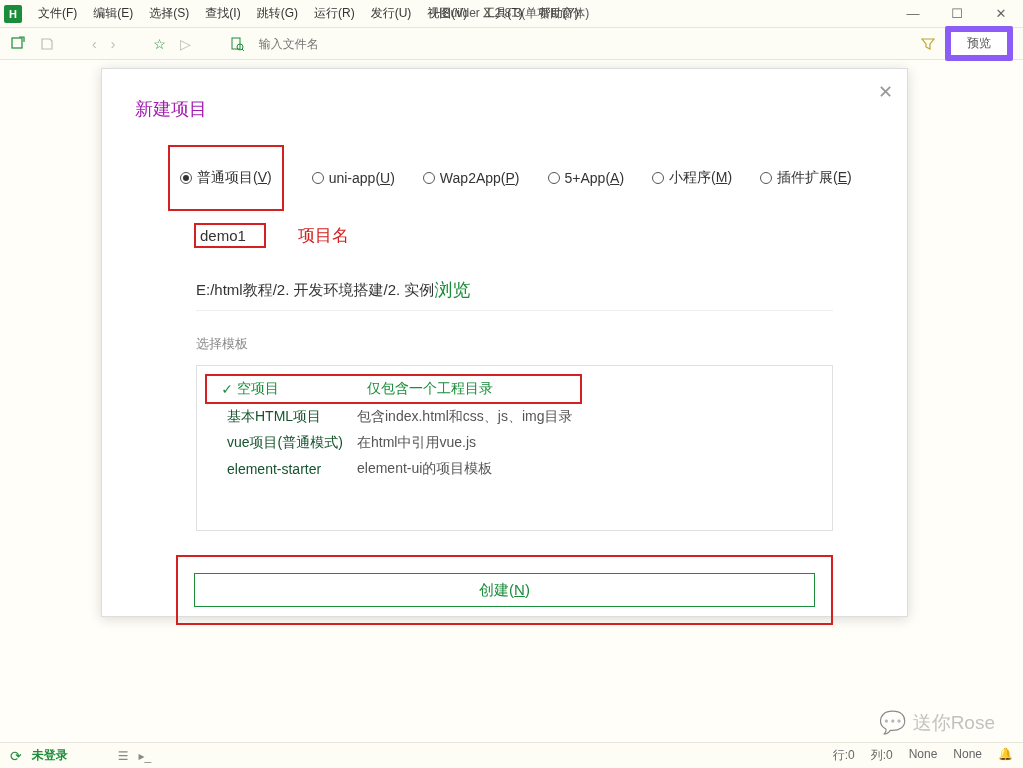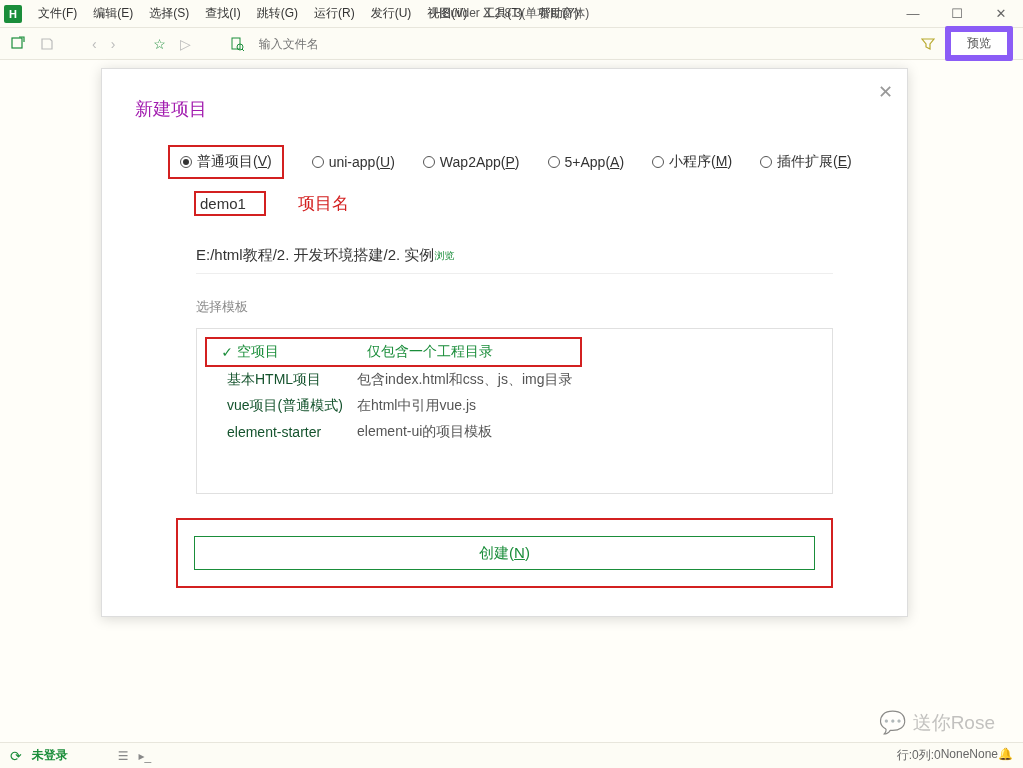--- a/index.html
+++ b/index.html
@@ -142,21 +142,21 @@
     }
     .radio-opt .circle.checked::after {
       content: "";
       width: 6px; height: 6px;
       background: #333;
       border-radius: 50%;
     }
     .underline { text-decoration: underline; }
     .highlight-box {
       border: 2.5px solid #d32020;
-      padding: 6px 10px;
+      padding: 22px 10px;
       margin-left: -8px;
     }
     
     .name-row {
       display: flex;
       align-items: center;
       padding: 12px 0 0 92px;
       gap: 32px;
     }
     .name-input-wrap {
@@ -182,21 +182,21 @@
       margin: 30px 74px 0 94px;
       padding-bottom: 8px;
       border-bottom: 1px solid #eee;
     }
     .path-text {
       font-size: 15px;
       color: #333;
     }
     .browse-link {
       color: #1a8d3a;
-      font-size: 10px;
+      font-size: 18px;
       cursor: pointer;
     }
     
     .template-section {
       margin: 24px 74px 0 94px;
     }
     .template-label {
       font-size: 13px;
       color: #888;
       margin-bottom: 12px;
@@ -264,20 +264,21 @@
     }
     .status-left {
       display: flex;
       align-items: center;
       gap: 10px;
       color: #1a8d3a;
     }
     .status-right {
       margin-left: auto;
       display: flex;
+      gap: 16px;
       color: #666;
     }
     
     .watermark {
       position: absolute;
       right: 28px;
       bottom: 32px;
       color: rgba(120,120,120,0.45);
       font-size: 19px;
       display: flex;

